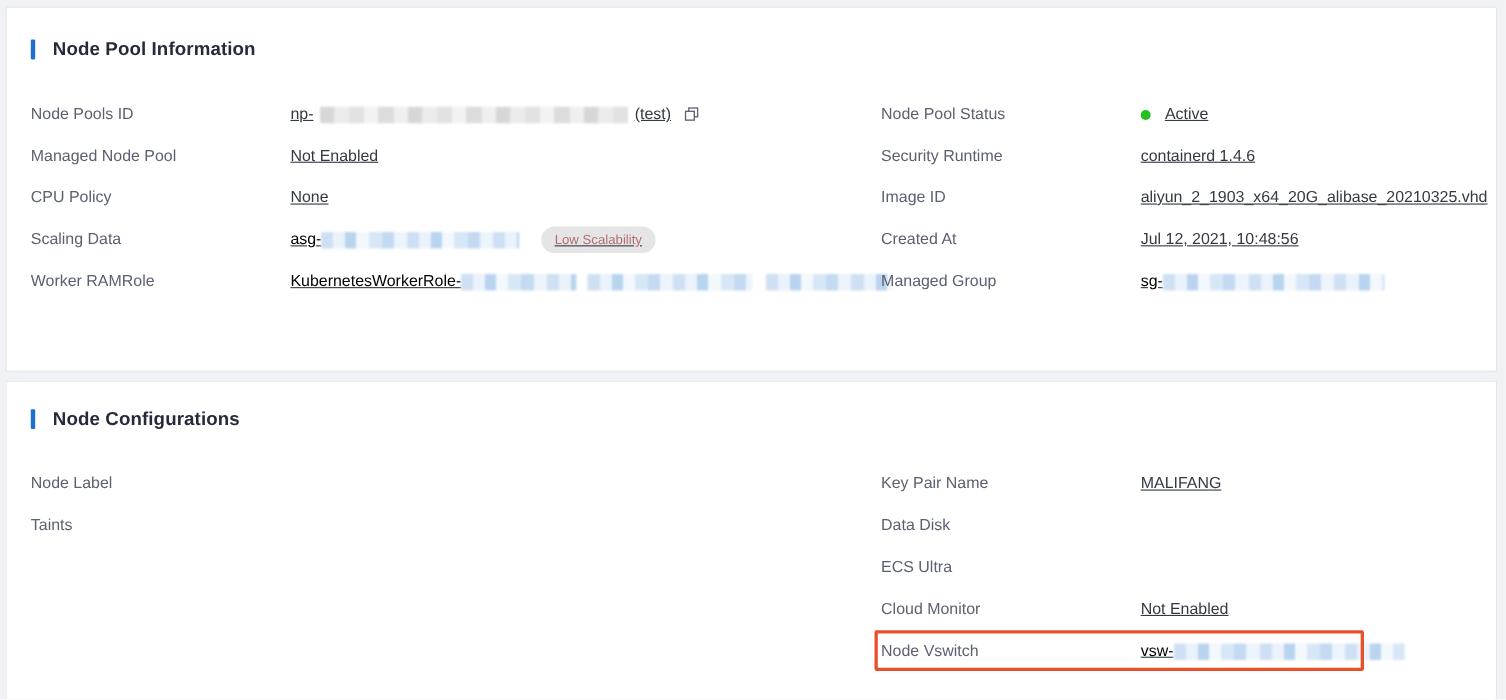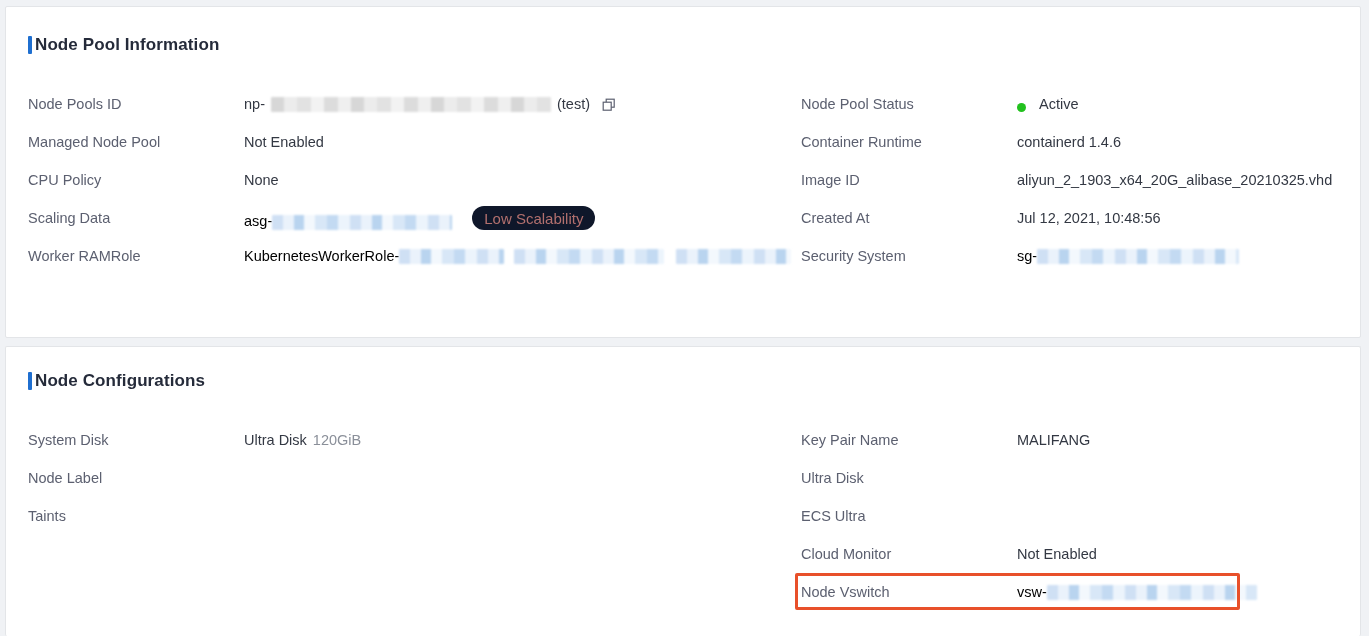--- a/index.html
+++ b/index.html
@@ -28,21 +28,21 @@
     border-radius: 2px;
     box-sizing: border-box;
   }
   .card-1 { top: 6px; height: 332px; }
   .card-2 { top: 346px; height: 290px; border-bottom: none; }
 
   .section-head {
     position: absolute;
     display: flex;
     align-items: center;
-    gap: 3px;
+    gap: 16px;
   }
   .accent-bar {
     width: 4px;
     height: 18px;
     background: #1f6fd0;
     border-radius: 1px;
     flex: 0 0 auto;
   }
   .section-title {
     font-size: 17px;
@@ -61,36 +61,38 @@
     top: 0;
   }
   .col-left  { left: 22px;  width: 760px; }
   .col-right { left: 795px; width: 560px; }
 
   .row {
     position: relative;
     height: 38px;
     display: flex;
     align-items: center;
+    gap: 20px;
   }
   .row .label {
     font-size: 14.5px;
     color: #5c6070;
     width: 216px;
     flex: 0 0 216px;
     white-space: nowrap;
   }
   .row .value {
     font-size: 14.5px;
     color: #333843;
     display: flex;
-    align-items: flex-end;
+    align-items: center;
     gap: 6px;
     white-space: nowrap;
     min-width: 0;
+    text-decoration: underline;
   }
   .value .sub {
     color: #8a8f99;
   }
   .link {
     color: #000000;
     text-decoration: none;
     cursor: pointer;
   }
 
@@ -124,23 +126,23 @@
         #ecf4fc 66px, #ecf4fc 78px);
   }
 
   .badge {
     display: inline-flex;
     align-items: center;
     justify-content: center;
     height: 24px;
     padding: 0 12px;
     border-radius: 12px;
-    background: #0f172a;
+    background: #e5e5e5;
     color: #b3706e;
-    font-size: 15px;
+    font-size: 12px;
     margin-left: 14px;
     white-space: nowrap;
   }
 
   .status-dot {
     width: 9px;
     height: 9px;
     border-radius: 50%;
     background: #22c11e;
     display: inline-block;
@@ -228,63 +230,56 @@
 
         <div class="row">
           <span class="label">Node Pool Status</span>
           <span class="value">
             <span class="status-dot"></span>
             <span>Active</span>
           </span>
         </div>
 
         <div class="row">
-          <span class="label">Container Runtime</span>
+          <span class="label">Security Runtime</span>
           <span class="value">containerd 1.4.6</span>
         </div>
 
         <div class="row">
           <span class="label">Image ID</span>
           <span class="value">aliyun_2_1903_x64_20G_alibase_20210325.vhd</span>
         </div>
 
         <div class="row">
           <span class="label">Created At</span>
           <span class="value">Jul 12, 2021, 10:48:56</span>
         </div>
 
         <div class="row">
-          <span class="label">Security System</span>
+          <span class="label">Managed Group</span>
           <span class="value">
             <span class="link"><span>sg-</span><span class="redact blue" style="width:202px;"></span></span>
           </span>
         </div>
       </div>
     </div>
   </div>
 
   <div class="card card-2">
 
     <div class="section-head" style="left:22px; top:24px;">
       <span class="accent-bar"></span>
       <span class="section-title">Node Configurations</span>
     </div>
 
     <div class="grid" style="top:74px;">
 
       <div class="col col-left">
 
 
-        <div class="row">
-          <span class="label">System Disk</span>
-          <span class="value">
-            <span>Ultra Disk</span>
-              <span class="sub">120GiB</span>
-          </span>
-        </div>
 
         <div class="row">
           <span class="label">Node Label</span>
           <span class="value"></span>
         </div>
 
         <div class="row">
           <span class="label">Taints</span>
           <span class="value"></span>
         </div>
@@ -292,21 +287,21 @@
       </div>
 
       <div class="col col-right">
 
         <div class="row">
           <span class="label">Key Pair Name</span>
           <span class="value">MALIFANG</span>
         </div>
 
         <div class="row">
-          <span class="label">Ultra Disk</span>
+          <span class="label">Data Disk</span>
           <span class="value"></span>
         </div>
 
         <div class="row">
           <span class="label">ECS Ultra</span>
           <span class="value"></span>
         </div>
 
         <div class="row">
           <span class="label">Cloud Monitor</span>

